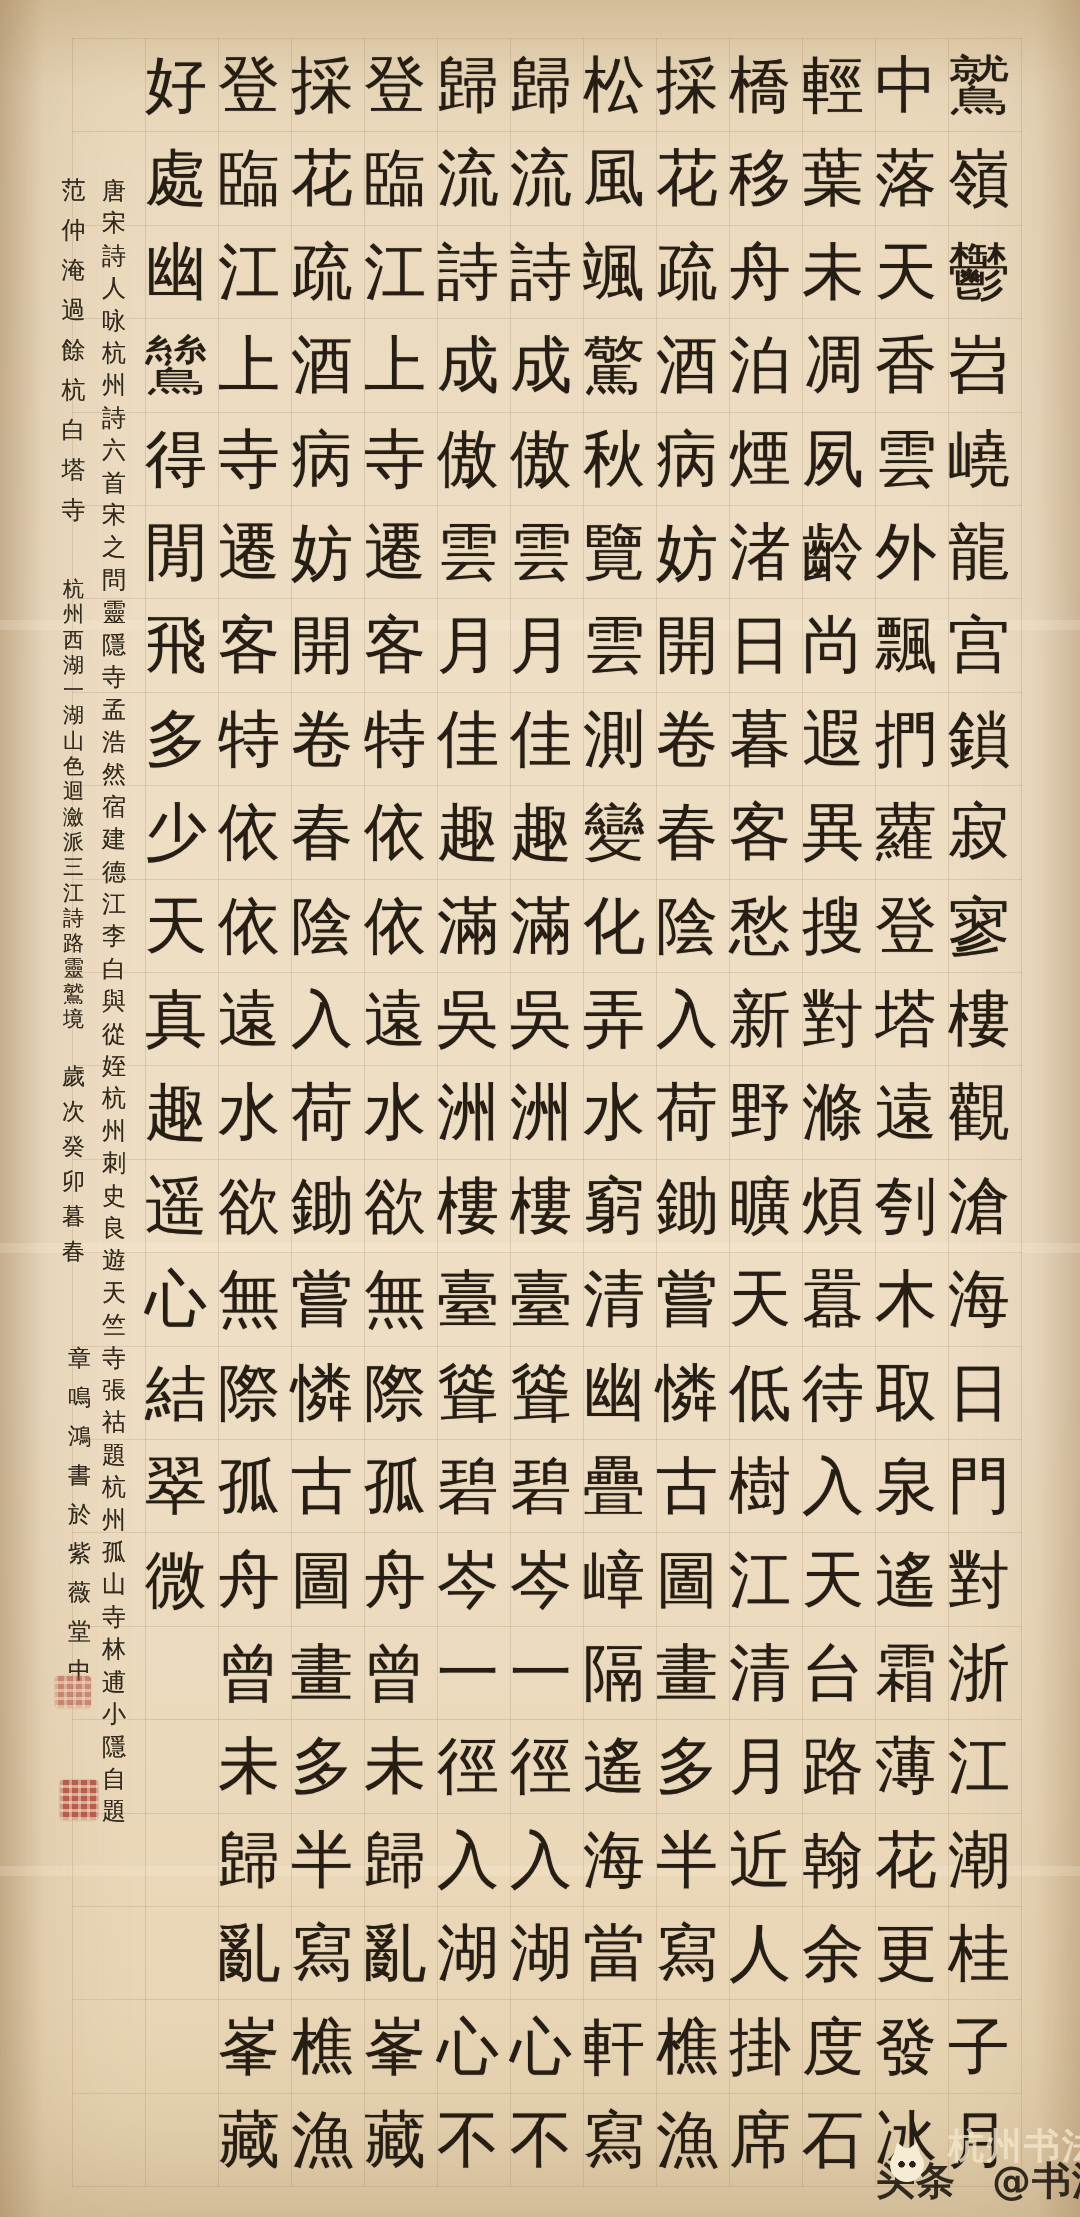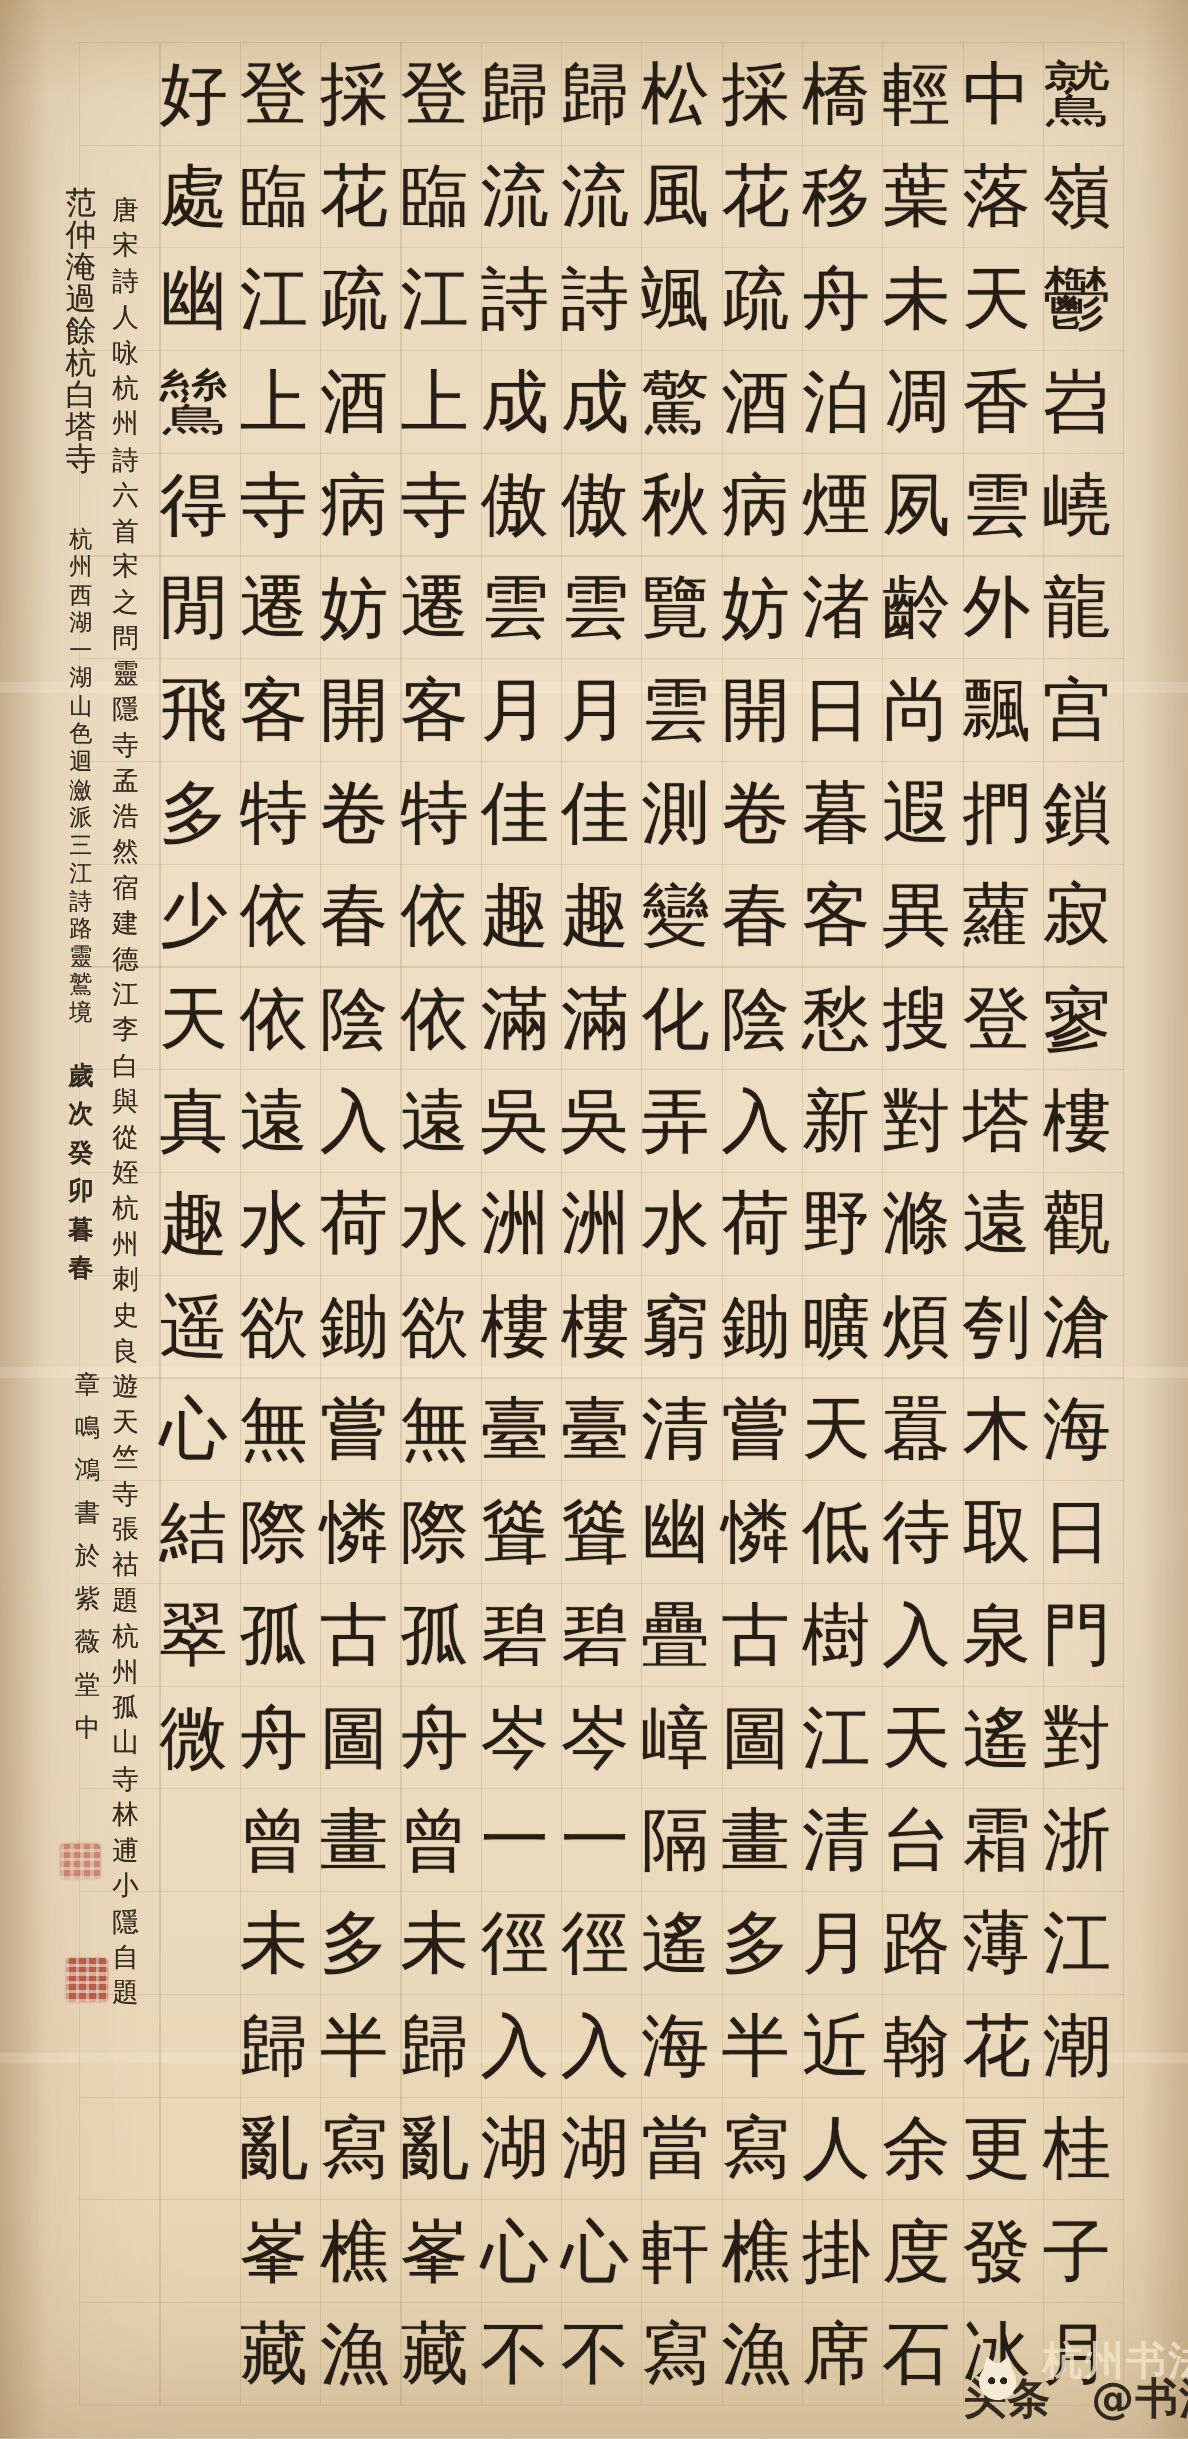--- a/index.html
+++ b/index.html
@@ -46,23 +46,23 @@
   .insc{position:absolute;color:#332a1e;text-shadow:0 0 .5px rgba(40,30,18,.5);}
   .insc-a{
     left:96px;top:175px;width:44px;
     font-size:24px;line-height:32.4px;letter-spacing:8px;
     text-align:center;word-break:break-all;
   }
   .insc-b{left:56px;top:170px;width:42px;text-align:center;}
   .insc-b .seg{
     word-break:break-all;letter-spacing:7px;
   }
-  .seg1{font-size:28px;line-height:29px;}
+  .seg1{font-size:24px;line-height:40px;}
   .seg2{margin-top:47px;font-size:21px;line-height:25.3px;}
-  .seg3{margin-top:27px;font-size:23px;line-height:35px;font-weight:bold;}
+  .seg3{margin-top:27px;font-size:23px;line-height:35px;}
   .seg4{margin-top:70px;font-size:23px;line-height:39px;text-align:right;}
   
   .seal{
     position:absolute;border-radius:4px;
     background:
       repeating-linear-gradient(0deg,rgba(250,238,220,.55) 0 3px,transparent 3px 8px),
       repeating-linear-gradient(90deg,rgba(250,238,220,.45) 0 3px,transparent 3px 9px),
       #b0493a;
     box-shadow:0 0 2px rgba(176,73,58,.6);
   }

